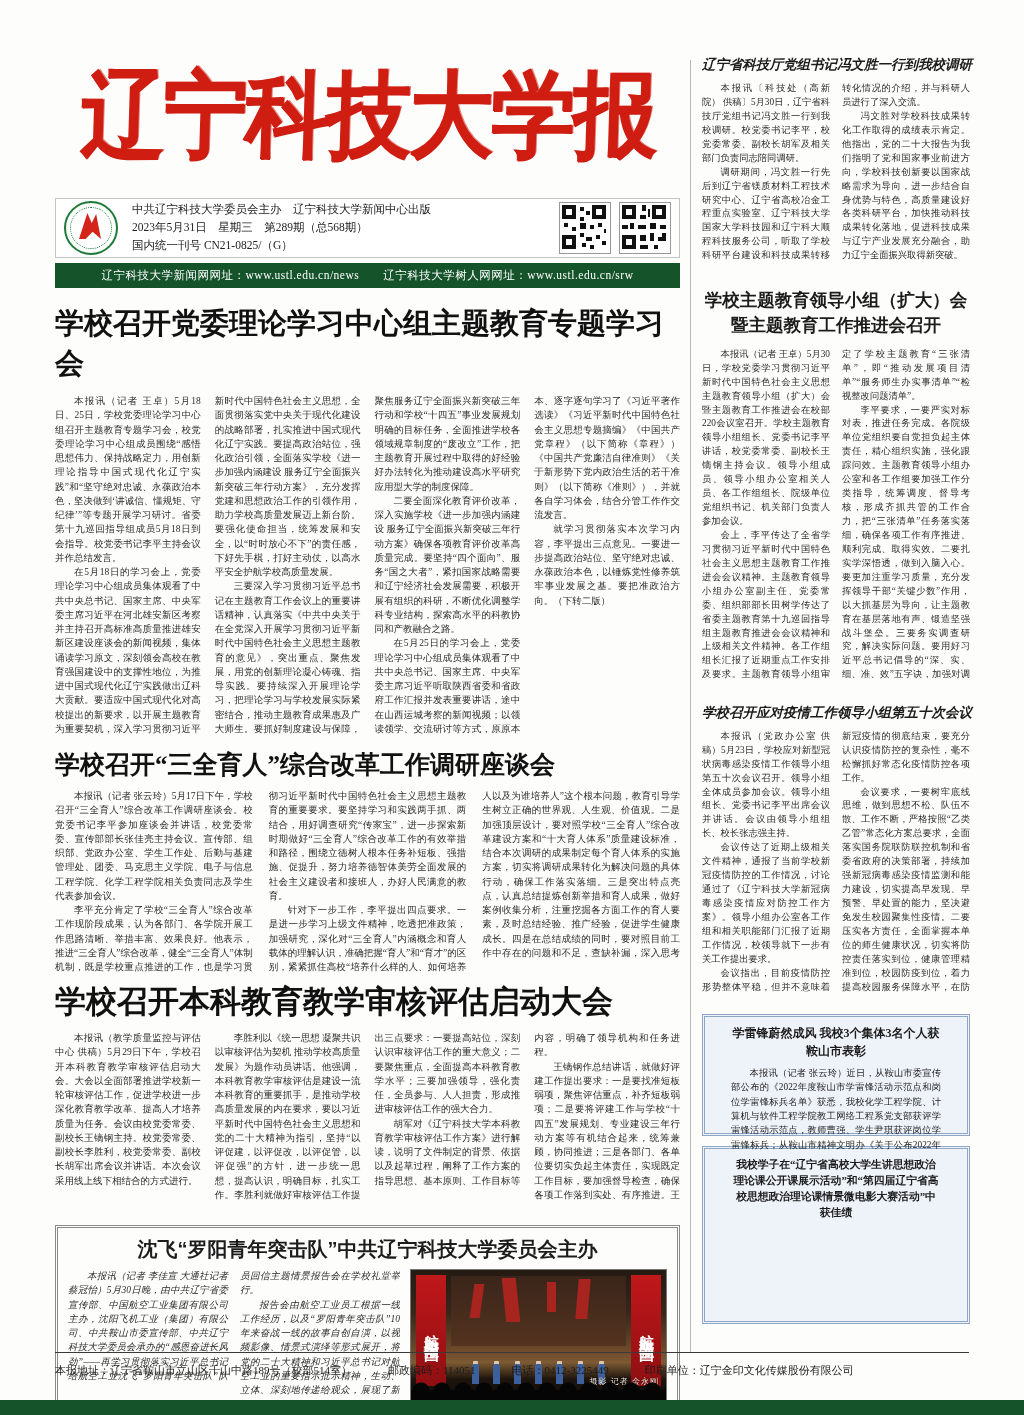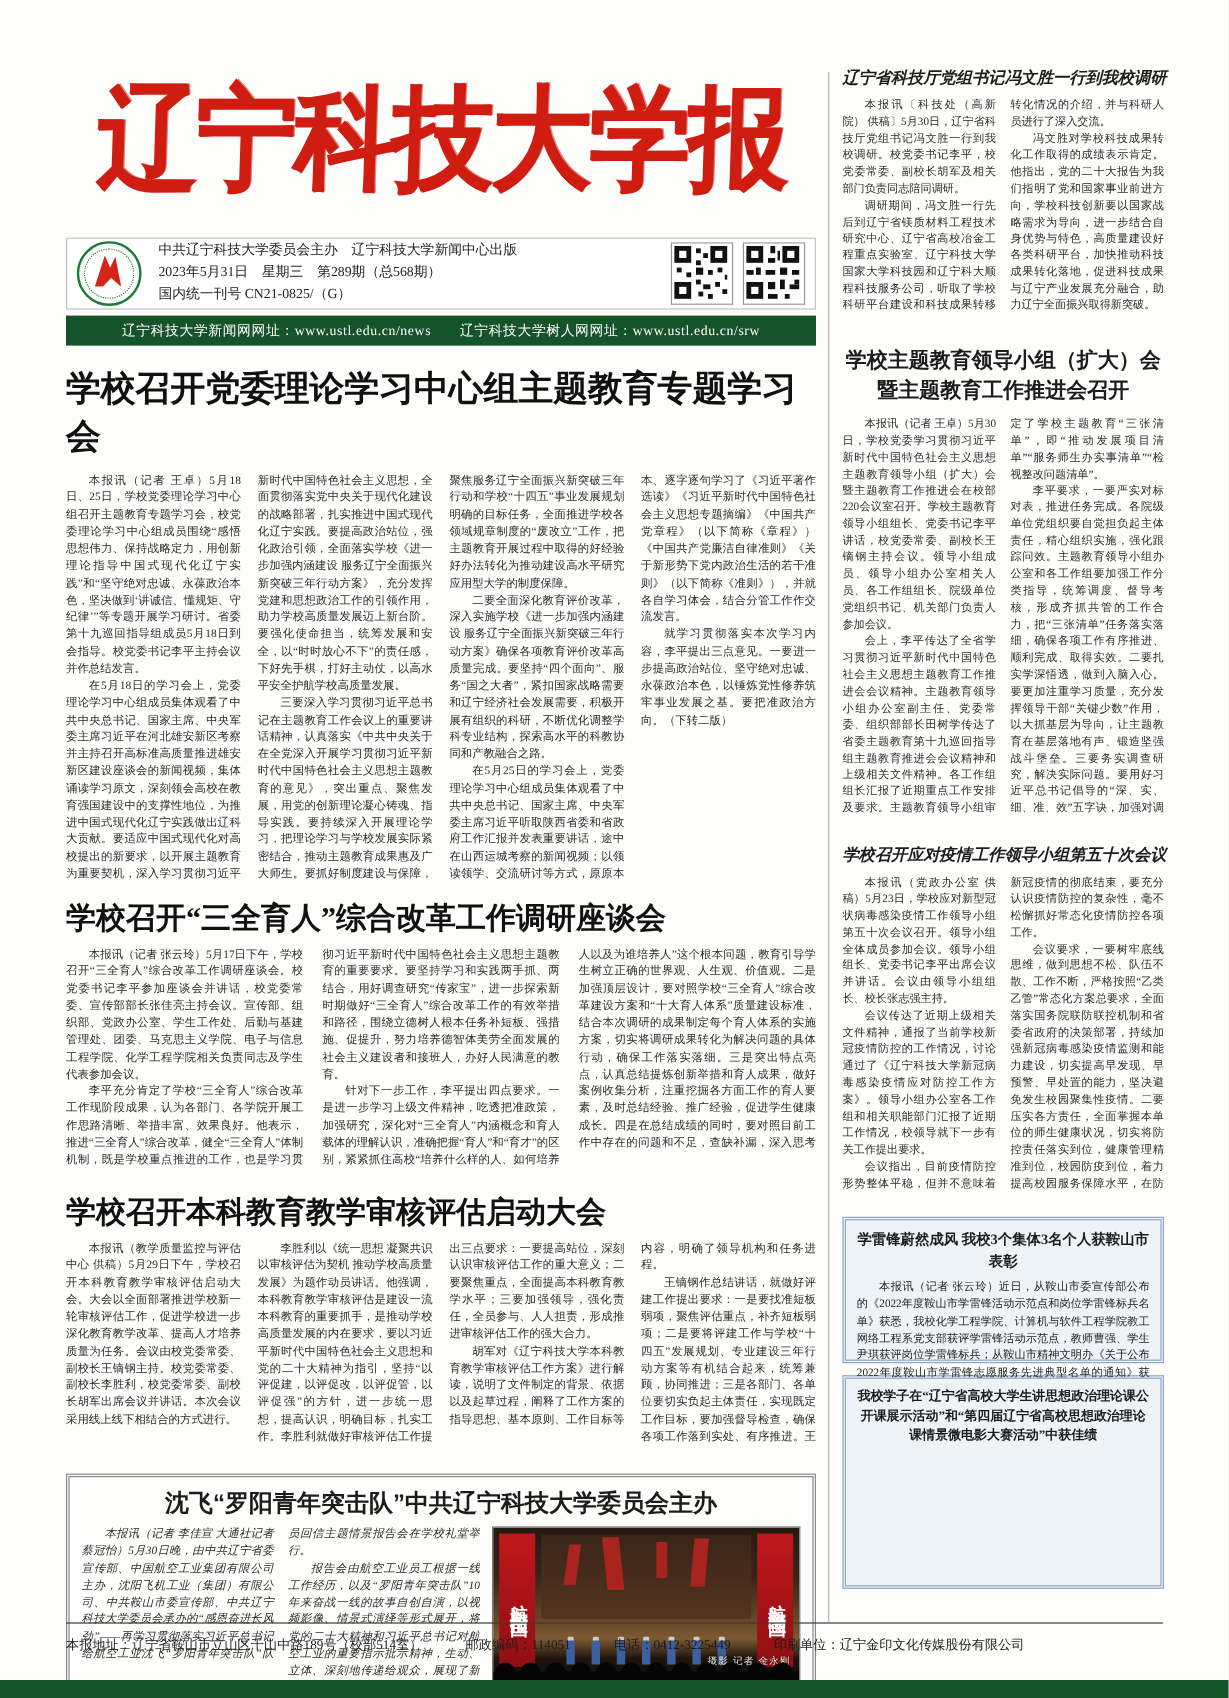--- a/index.html
+++ b/index.html
@@ -24,21 +24,21 @@
   .info-lines{flex:1;padding-left:14px;line-height:1.55;font-size:11.5px;color:#222;}
   .info-lines div{white-space:nowrap;}
   .qr{width:50px;height:50px;margin-left:8px;flex:0 0 auto;background:#fff;border:1px solid #999;}
   .qr svg{display:block;}
   .url-bar{margin-top:5px;height:25px;background:#15532a;color:#fff;font-size:11.5px;
         display:flex;align-items:center;justify-content:center;letter-spacing:.5px;}
   
   .headline{font-family:Liberation Serif, serif;font-weight:900;text-align:left;color:#111;}
   .h-a{font-size:29px;margin:16px 0 10px;}
   .h-b{font-size:25px;margin:12px 0 8px;}
-  .h-c{font-size:25px;margin:18px 0 8px;}
+  .h-c{font-size:31px;margin:6px 0 8px;}
   
   .body{font-size:9.5px;line-height:1.5;text-align:justify;color:#2a2a2a;overflow:hidden;column-fill:auto;}
   .body p{margin:0;text-indent:2em;}
   .cols4{column-count:4;column-gap:14px;}
   .cols3{column-count:3;column-gap:16px;}
   .cols2{column-count:2;column-gap:12px;}
   .a-body{height:342px;}
   .b-body{height:186px;}
   .c-body{height:184px;}
   
@@ -68,21 +68,21 @@
   .photo-caption{position:absolute;right:7px;bottom:23px;color:#f0e9df;font-size:8px;letter-spacing:1px;
         text-shadow:0 0 2px #000;font-family:"Liberation Sans",sans-serif;}
   
   .r-h1{font-family:"Liberation Sans","DejaVu Sans",sans-serif;font-weight:900;font-size:13.5px;text-align:left;margin:0 0 8px;white-space:nowrap;font-style:italic;}
   .r-h2{font-weight:900;font-size:17.5px;text-align:center;line-height:1.45;margin:14px 0 9px;font-family:"Liberation Serif",serif;}
   .r-body{font-size:9.3px;}
   .r1-body{height:192px;}
   .r2-body{height:342px;}
   .r3-body{height:272px;margin-top:2px;}
   .r3-title{margin-top:14px;}
-  .blue-box{margin-top:12px;border:3px double #8ea7c6;background:#eef2f9;padding:7px 9px;box-sizing:border-box;}
+  .blue-box{margin-top:12px;border:3px double #8ea7c6;background:#eef2f9;padding:7px 26px;box-sizing:border-box;}
   .box1{height:122px;}
   .box2{height:178px;margin-top:10px;}
   .box-title{font-weight:900;text-align:center;font-size:12px;margin:0 0 6px;line-height:1.5;}
   .box2 .box-title{font-size:10.8px;}
   .box-body{font-size:9.3px;line-height:1.55;text-align:justify;overflow:hidden;}
   .box-body p{margin:0;text-indent:2em;}
   .box1 .box-body{height:86px;}
   .box2 .box-body{height:128px;}
   
   .footer{position:absolute;left:55px;right:55px;top:1352px;border-top:1px solid #3a3a3a;padding-top:10px;

